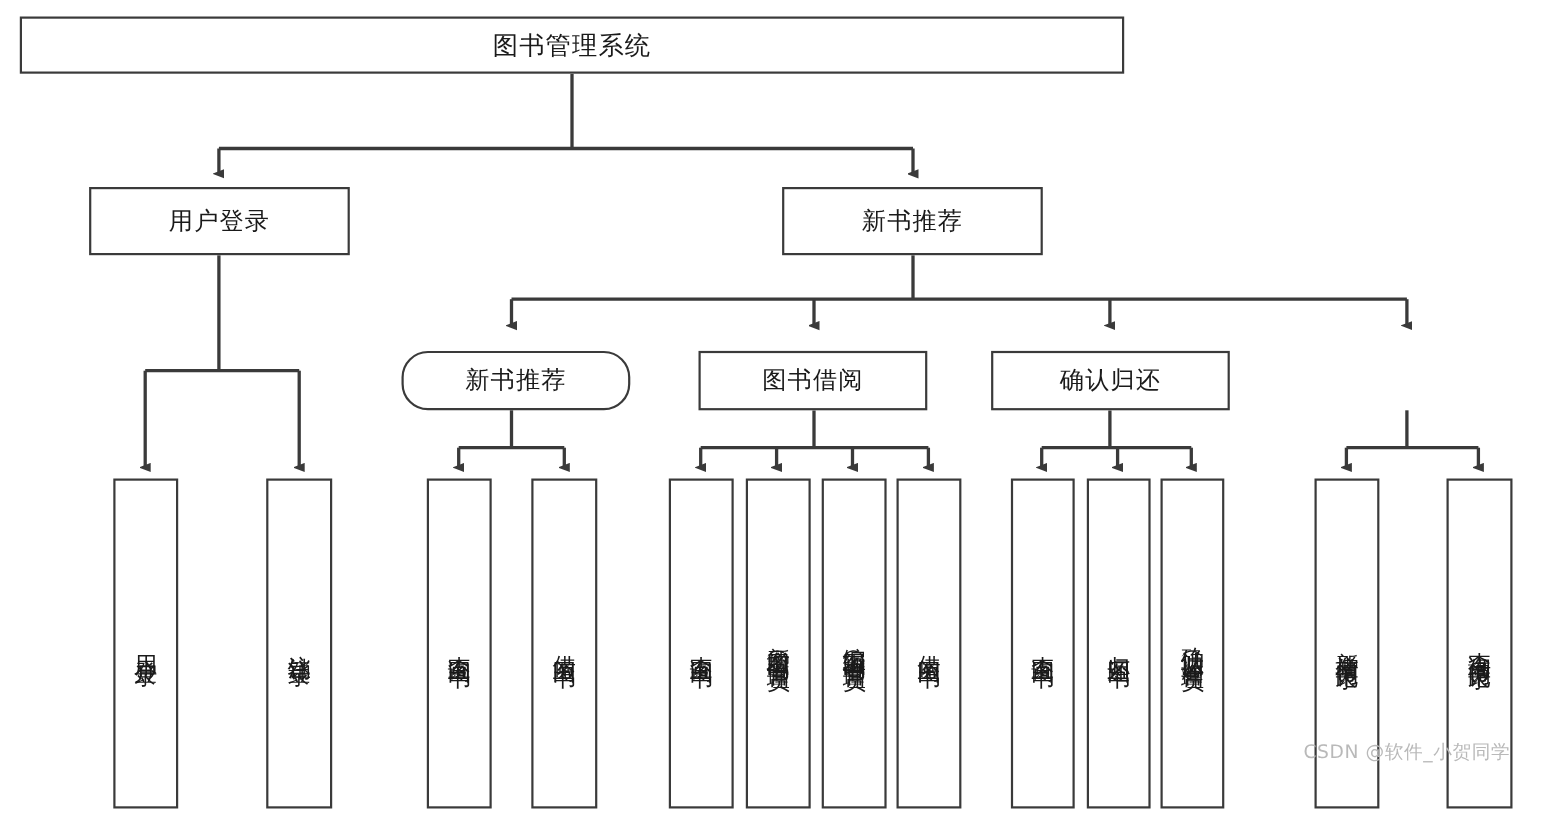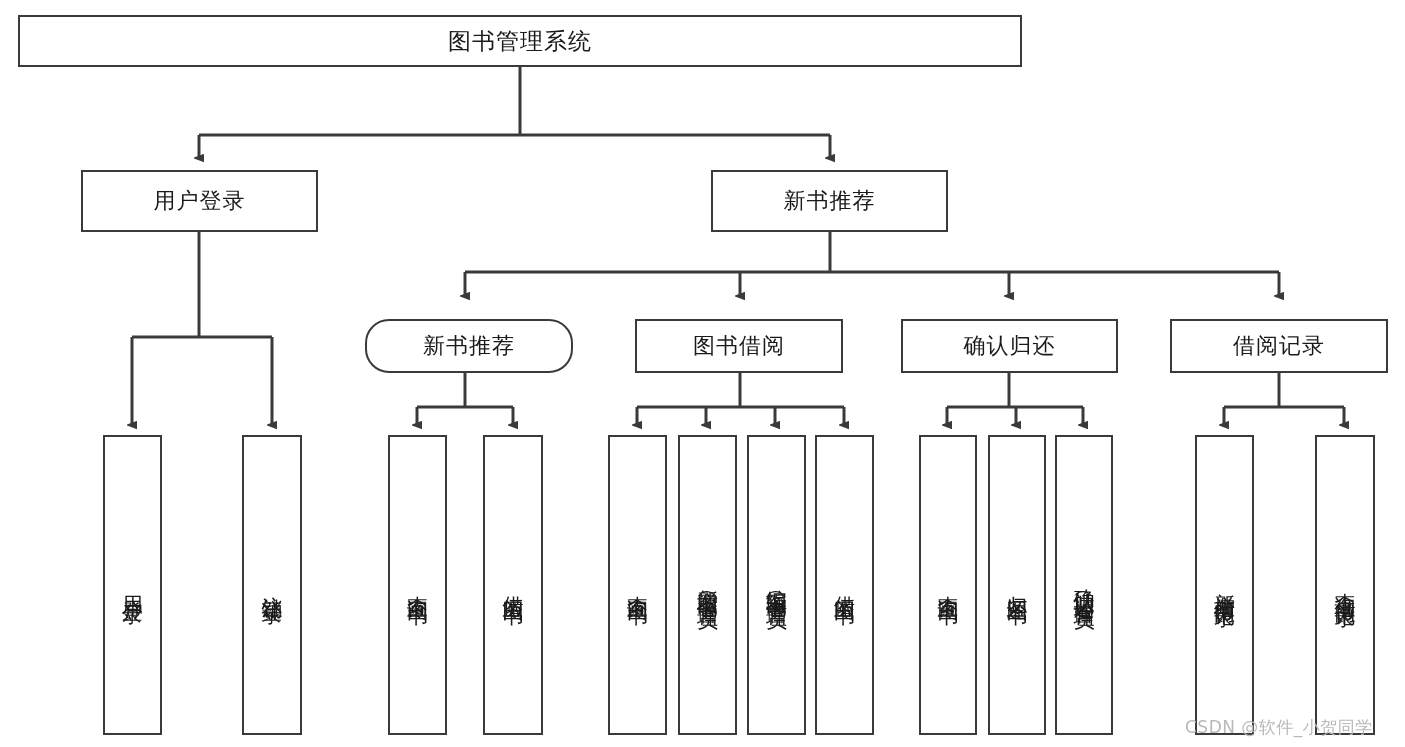--- a/index.html
+++ b/index.html
@@ -54,21 +54,21 @@
     overflow: hidden;
   }
   .node-v > span {
     writing-mode: vertical-rl;
     text-orientation: upright;
     display: block;
   }
   .watermark {
     position: absolute;
     left: 1185px;
-    top: 716px;
+    top: 672px;
     font-size: 17px;
     color: #b9b9b9;
     white-space: nowrap;
     z-index: 5;
     letter-spacing: 0.5px;
   }
 </style>
 </head>
 <body>
 
@@ -137,23 +137,20 @@
 
   <div class="node node-h" style="left:365px; top:319px; width:208px; height:54px;border-radius:24px;">
     <span>新书推荐</span>
   </div>
   <div class="node node-h" style="left:635px; top:319px; width:208px; height:54px;">
     <span>图书借阅</span>
   </div>
   <div class="node node-h" style="left:901px; top:319px; width:217px; height:54px;">
     <span>确认归还</span>
   </div>
-  <div class="node node-h" style="left:1170px; top:319px; width:218px; height:54px;">
-    <span>借阅记录</span>
-  </div>
 
   <div class="node node-v" style="left:103px; top:435px; width:59px; height:300px;">
     <span>用户登录</span>
   </div>
   <div class="node node-v" style="left:242px; top:435px; width:60px; height:300px;">
     <span>注销登录</span>
   </div>
 
   <div class="node node-v" style="left:388px; top:435px; width:59px; height:300px;">
     <span>查询图书</span>

